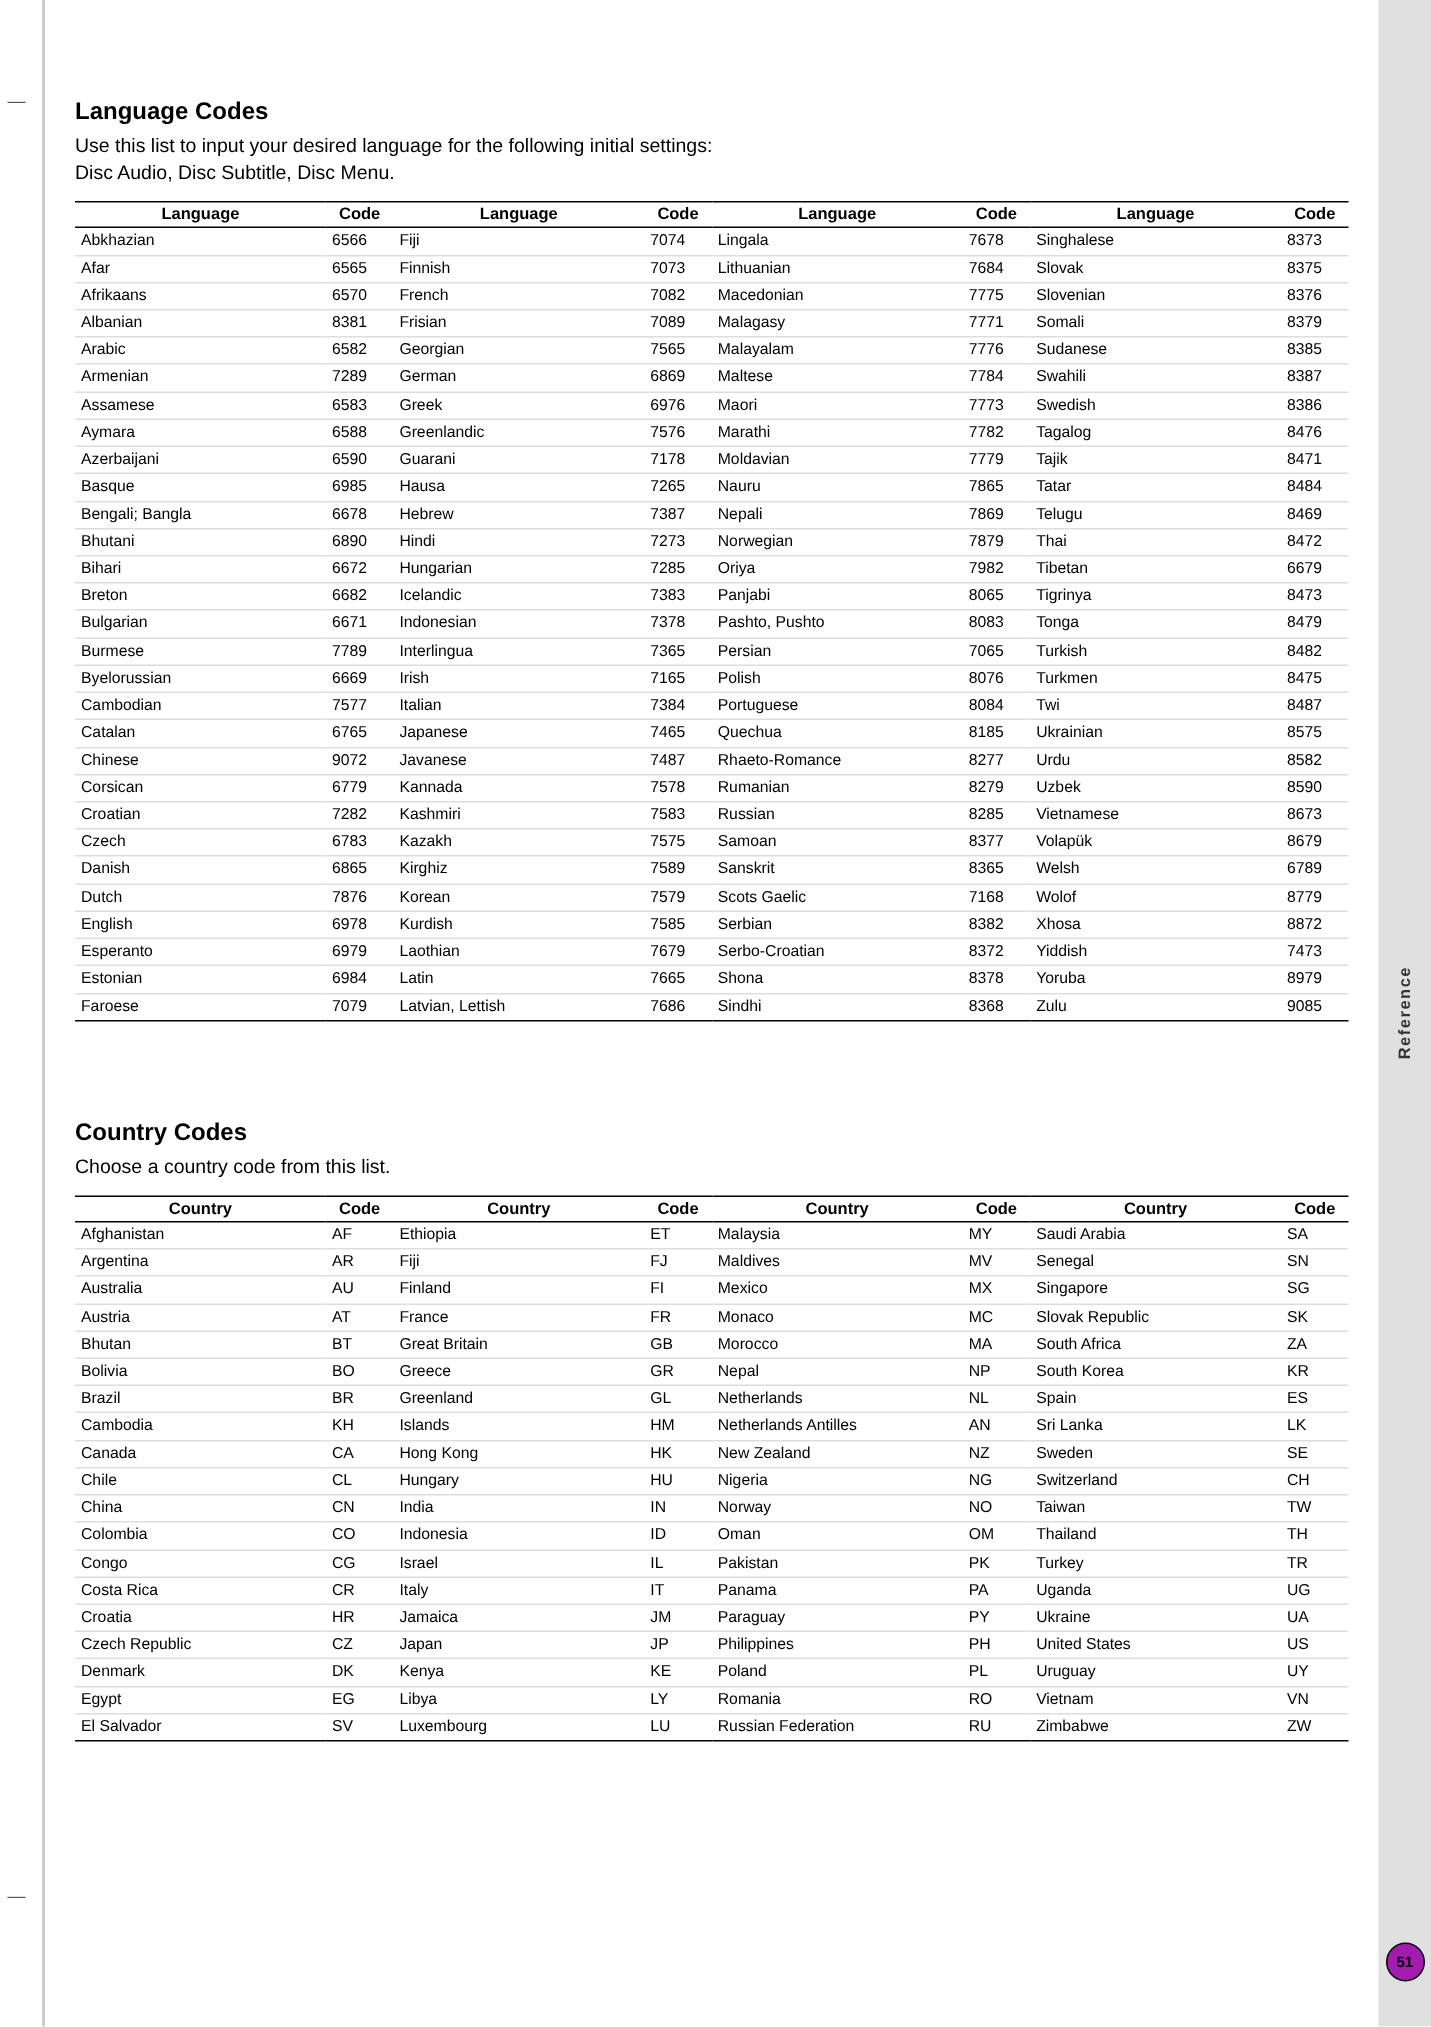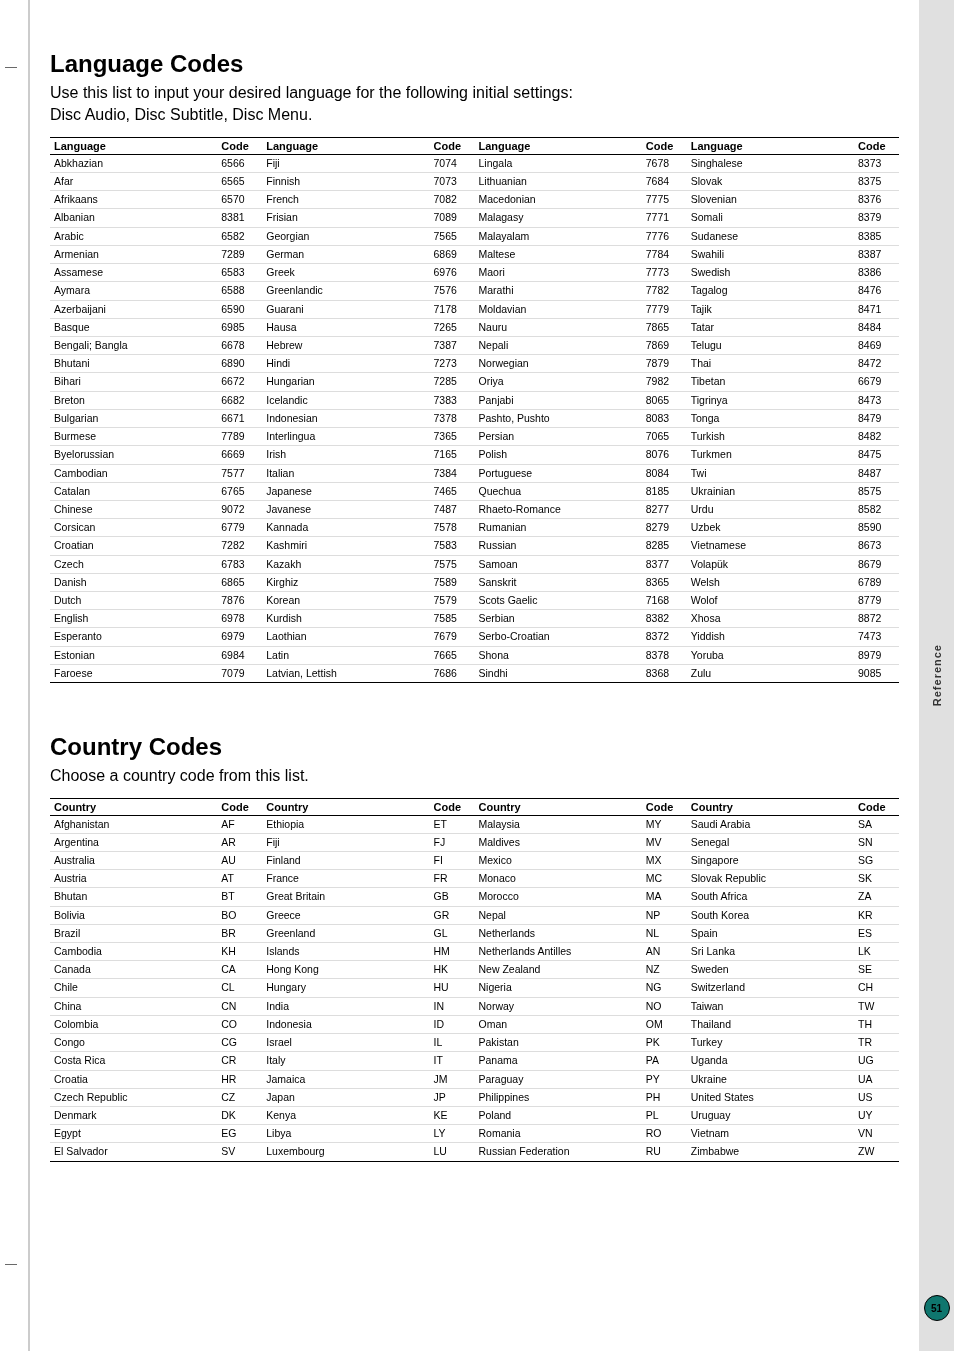--- a/index.html
+++ b/index.html
@@ -72,32 +72,32 @@
       bottom: 30px;
       width: 26px;
       height: 26px;
       border-radius: 50%;
       border: 1px solid #000;
       display: flex;
       align-items: center;
       justify-content: center;
       font-size: 10px;
       font-weight: bold;
-      background: #0f766e;
+      background: #a21caf;
     }
 
     h2 {
-      font-size: 24px;
+      font-size: 16px;
       font-weight: bold;
       margin-bottom: 4px;
-      margin-top: 30px;
+      margin-top: 46px;
     }
 
     .section-desc {
-      font-size: 16px;
+      font-size: 13px;
       margin-bottom: 10px;
       line-height: 1.4;
     }
 
     table {
       width: 100%;
       border-collapse: collapse;
       font-size: 10.5px;
     }
 
@@ -125,21 +125,21 @@
     }
 
     .four-col-table {
       width: 100%;
       border-collapse: collapse;
     }
 
     .four-col-table th {
       border-top: 1.5px solid #000;
       border-bottom: 1px solid #000;
-      text-align: left;
+      text-align: center;
       padding: 2px 4px;
       font-weight: bold;
       white-space: nowrap;
     }
 
     .four-col-table td {
       padding: 1px 4px;
       font-size: 10.5px;
       line-height: 1.45;
       vertical-align: top;

